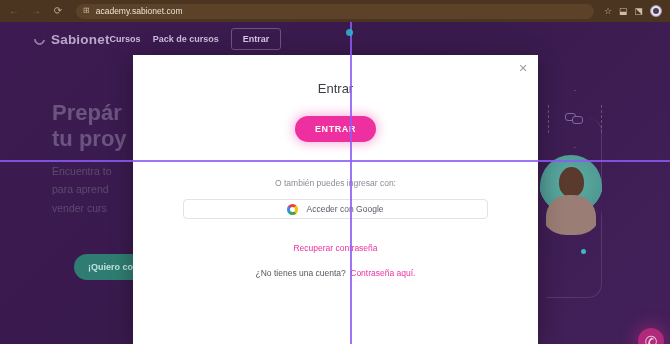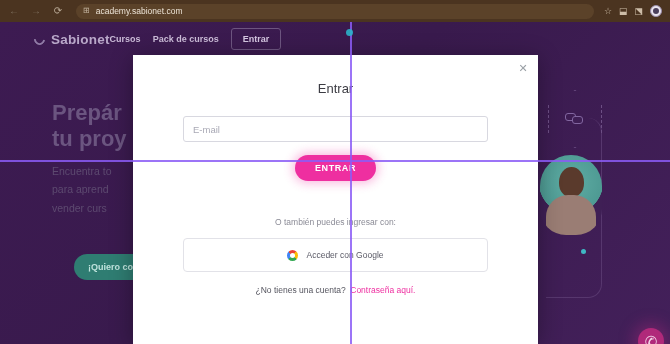--- a/index.html
+++ b/index.html
@@ -176,21 +176,21 @@
     background: #ee2fa0; color: #ffffff;
     font-size: 9px; font-weight: bold; letter-spacing: .6px;
     padding: 8px 20px; border-radius: 15px;
     box-shadow: 0 0 10px 3px rgba(238,47,160,.3);
   }
   .divider-text {
     text-align: center; margin-top: 36px;
     font-size: 8.5px; color: #8b8b96;
   }
   .google-btn {
-    margin-top: 11px; width: 100%; height: 34px;
+    margin-top: 11px; width: 100%; height: 20px;
     border: 1px solid #e2e2e8; border-radius: 4px;
     display: flex; align-items: center; justify-content: center; gap: 8px;
   }
   .g-logo {
     width: 11px; height: 11px; border-radius: 50%;
     background: conic-gradient(from -45deg, #ea4335 0deg 90deg, #fbbc05 90deg 180deg, #34a853 180deg 270deg, #4285f4 270deg 360deg);
     position: relative;
     display: flex; align-items: center; justify-content: center;
   }
   .g-logo::after {
@@ -283,31 +283,31 @@
 
     <div class="wa-fab">
       <span class="wa-glyph">✆</span>
     </div>
   </div>
 
   <div class="modal">
     <div class="modal-close">✕</div>
     <div class="modal-title">Entrar</div>
     <div class="modal-body">
-      <div class="field">
-        <span class="field-placeholder">E-mail</span>
-      </div>
       <div class="submit-row">
         <span class="submit-btn">ENTRAR</span>
       </div>
       <div class="divider-text">O también puedes ingresar con:</div>
       <div class="google-btn">
         <span class="g-logo"></span>
         <span class="google-label">Acceder con Google</span>
       </div>
+      <div class="link-row">
+        <span class="link-pink">Recuperar contraseña</span>
+      </div>
       <div class="link-row second">
         <span class="link-question">¿No tienes una cuenta?</span>
         <span class="link-pink">Contraseña aquí.</span>
       </div>
     </div>
   </div>
 
   <div class="guide-v"></div>
   <div class="guide-h"></div>
   <div class="cursor-dot"></div>

